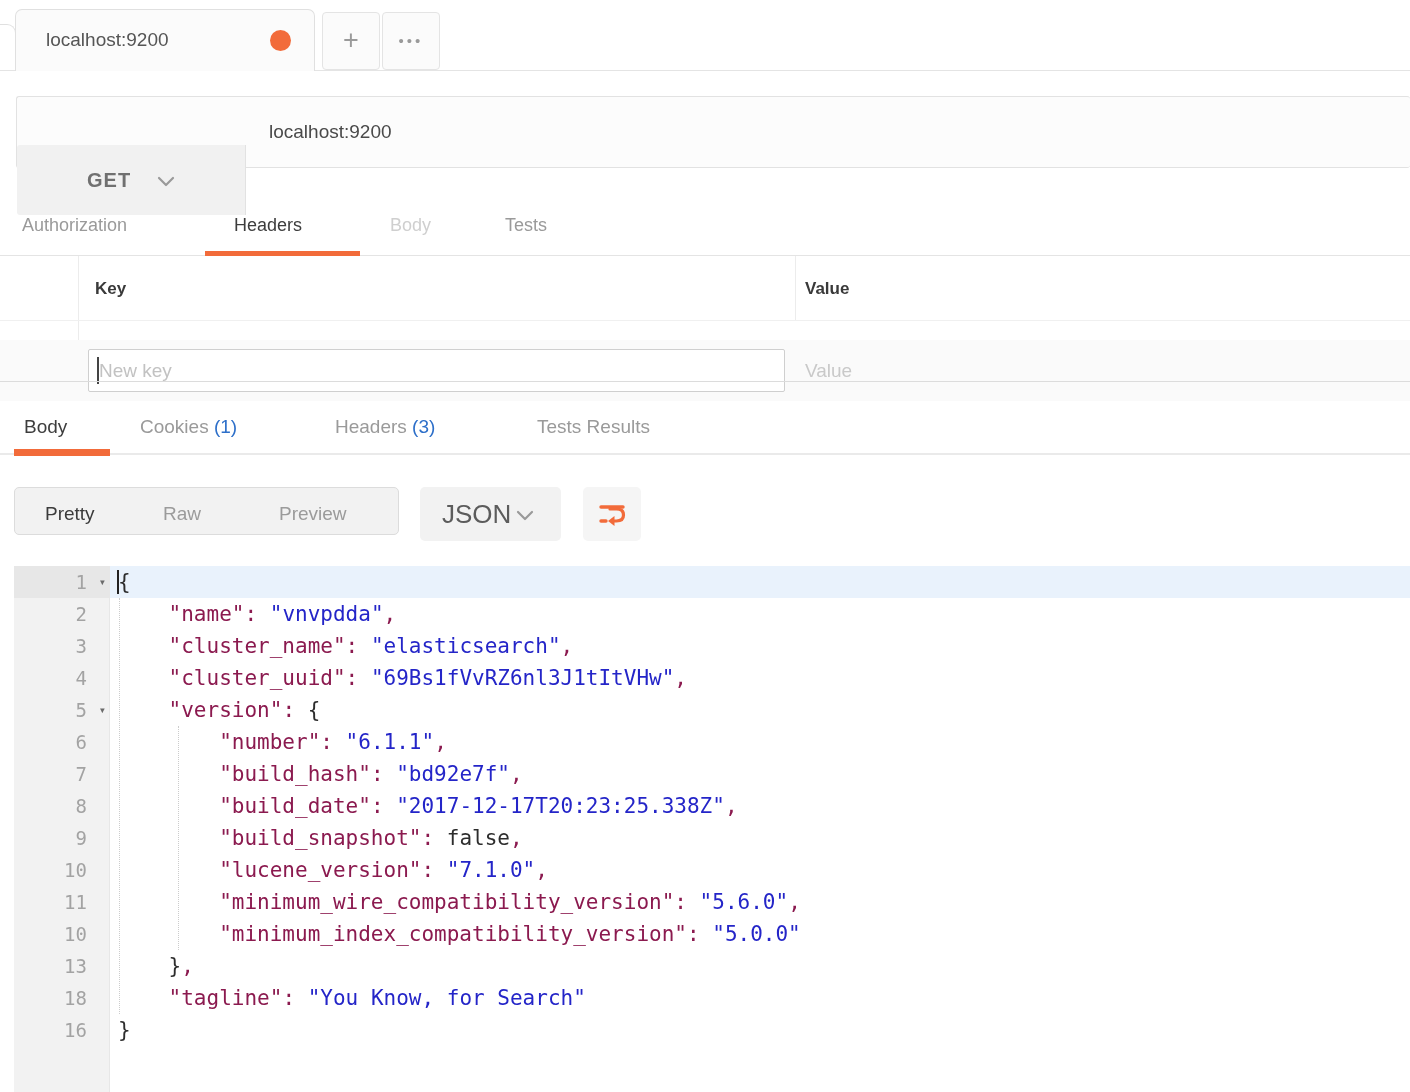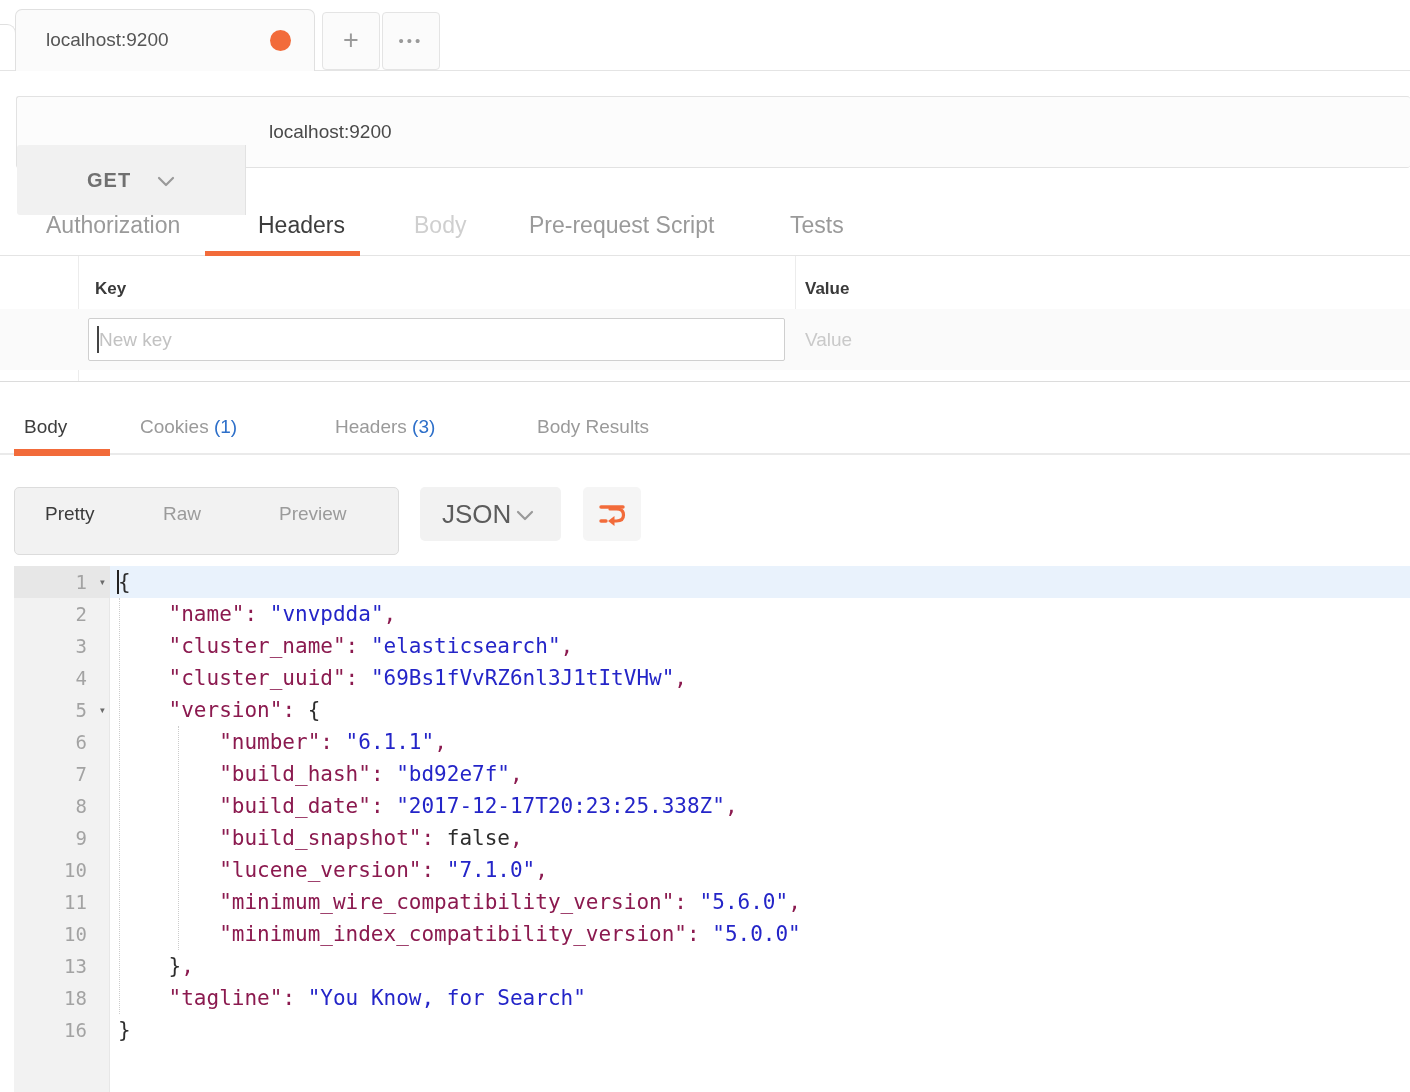--- a/index.html
+++ b/index.html
@@ -29,58 +29,58 @@
     border:1px solid #e2e2e2;border-right:none;border-radius:3px;}
   .method-box{position:absolute;left:0;top:0;width:229px;height:70px;background:#f1f1f1;
     border-right:1px solid #e2e2e2;border-radius:3px 0 0 3px;cursor:pointer;margin-top:48px;}
   .method-label{position:absolute;left:70px;line-height:70px;font-size:20px;font-weight:700;
     letter-spacing:1px;color:#707070;}
   .method-chevron{position:absolute;left:140px;top:31px;}
   .url-text{position:absolute;left:252px;line-height:70px;font-size:19px;color:#4a4a4a;}
 
   
   .req-tabs{position:absolute;left:0;top:196px;width:100%;height:60px;}
-  .req-tab{position:absolute;top:0;line-height:58px;font-size:23px;color:#9a9a9a;cursor:pointer;margin-left:24px;}
+  .req-tab{position:absolute;top:0;line-height:58px;font-size:18px;color:#9a9a9a;cursor:pointer;}
   .req-tab:nth-child(1){left:22px;}
   .req-tab:nth-child(2){left:234px;}
   .req-tab:nth-child(3){left:390px;}
   .req-tab:nth-child(4){left:505px;}
   .req-tab:nth-child(5){left:766px;}
   .req-tab.active{color:#3d3d3d;}
   .req-tab.disabled{color:#cfcfcf;}
   .req-underline{position:absolute;left:205px;top:251px;width:155px;height:5px;background:var(--accent);z-index:2;}
 
   
   .kv-head{position:absolute;left:0;top:256px;width:100%;height:65px;background:#fff;padding-left:30px;}
   .kv-header-label{position:absolute;line-height:65px;font-size:17px;font-weight:700;color:#3a3a3a;}
   .kv-key-h{left:95px;} .kv-val-h{left:805px;}
   .kv-vline-left{position:absolute;left:78px;top:256px;width:1px;height:126px;background:#ececec;}
   .kv-vline-mid{position:absolute;left:795px;top:256px;width:1px;height:65px;background:#ececec;}
-  .kv-new{position:absolute;left:0;top:309px;width:100%;height:61px;background:#fafafa;}
+  .kv-new{position:absolute;left:0;top:340px;width:100%;height:61px;background:#fafafa;}
   .kv-input{position:absolute;left:88px;top:9px;width:697px;height:43px;background:#fff;
     border:1px solid #cfcfcf;border-radius:2px;font-family:"Liberation Sans",sans-serif;
     font-size:19px;color:#444;padding-left:10px;outline:none;}
   .kv-input::placeholder{color:#c2c2c2;}
   .kv-caret{position:absolute;left:97px;top:17px;width:2px;height:27px;background:#444;}
   .kv-val-ph{position:absolute;left:805px;line-height:61px;font-size:19px;color:#c9c9c9;}
 
   
   .resp-tabs{position:absolute;left:0;top:400px;width:100%;height:56px;}
   .resp-tab{position:absolute;top:0;line-height:54px;font-size:19px;color:#9a9a9a;cursor:pointer;}
   .resp-tab:nth-child(1){left:24px;}
   .resp-tab:nth-child(2){left:140px;}
   .resp-tab:nth-child(3){left:335px;}
   .resp-tab:nth-child(4){left:537px;}
   .resp-tab.active{color:#3d3d3d;}
   .resp-count{color:var(--blue);}
   .resp-grayline{position:absolute;left:0;top:453px;width:100%;height:2px;background:#eaeaea;}
   .resp-underline{position:absolute;left:14px;top:449px;width:96px;height:7px;background:var(--accent);z-index:2;}
 
   
-  .mode-group{position:absolute;left:14px;top:487px;width:385px;height:68px;background:#f2f2f2;
+  .mode-group{position:absolute;left:14px;top:487px;width:385px;height:48px;background:#f2f2f2;
     border:1px solid #dcdcdc;border-radius:5px;}
   .mode{position:absolute;top:0;line-height:52px;font-size:19px;color:#9b9b9b;cursor:pointer;}
   .mode:nth-child(1){left:30px;}
   .mode:nth-child(2){left:148px;}
   .mode:nth-child(3){left:264px;}
   .mode.active{color:#3b3b3b;}
   .json-select{position:absolute;left:420px;top:487px;width:141px;height:54px;background:#f2f2f2;
     border-radius:5px;cursor:pointer;}
   .json-label{position:absolute;left:22px;line-height:54px;font-size:26px;color:#5c5c5c;}
   .json-chevron{position:absolute;left:96px;top:23px;}
@@ -130,21 +130,20 @@
       <polyline points="2,2 9,9 16,2" fill="none" stroke="#9a9a9a" stroke-width="2.2" stroke-linecap="round" stroke-linejoin="round"></polyline>
     </svg>
   </div>
   <span class="url-text">localhost:9200</span>
 </div>
 
 <div class="req-tabs">
     <span class="req-tab normal">Authorization</span>
     <span class="req-tab active">Headers</span>
     <span class="req-tab disabled">Body</span>
-    <span class="req-tab normal">Pre-request Script</span>
     <span class="req-tab normal">Tests</span>
   </div>
 <div class="req-underline"></div>
 <div class="hline" style="top:255px;"></div>
 
 <div class="kv-head">
   <span class="kv-header-label kv-key-h">Key</span>
   <span class="kv-header-label kv-val-h">Value</span>
 </div>
 <div class="kv-vline-left"></div>
@@ -154,21 +153,21 @@
   <input class="kv-input" type="text" placeholder="New key" style="">
   <div class="kv-caret"></div>
   <span class="kv-val-ph">Value</span>
 </div>
 <div class="hline" style="top:381px;background:#dcdcdc;"></div>
 
 <div class="resp-tabs">
     <span class="resp-tab active">Body</span>
     <span class="resp-tab normal">Cookies<span class="resp-count"> (1)</span></span>
     <span class="resp-tab normal">Headers<span class="resp-count"> (3)</span></span>
-    <span class="resp-tab normal">Body Results</span>
+    <span class="resp-tab normal">Tests Results</span>
   </div>
 <div class="resp-grayline"></div>
 <div class="resp-underline"></div>
 
 <div class="mode-group">
     <span class="mode active">Pretty</span>
     <span class="mode normal">Raw</span>
     <span class="mode normal">Preview</span>
   </div>
 <div class="json-select">

